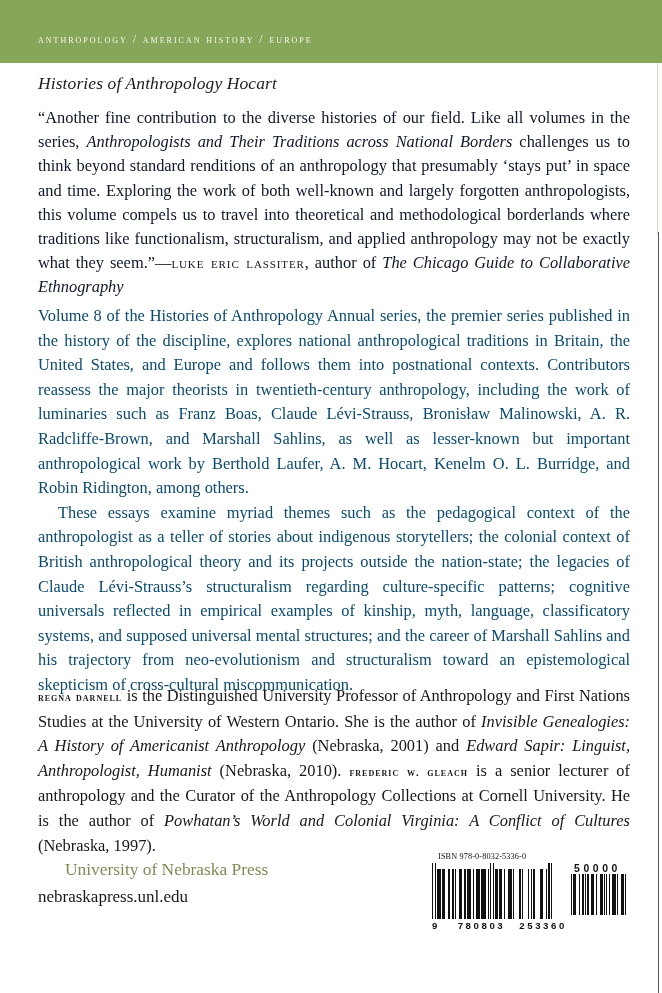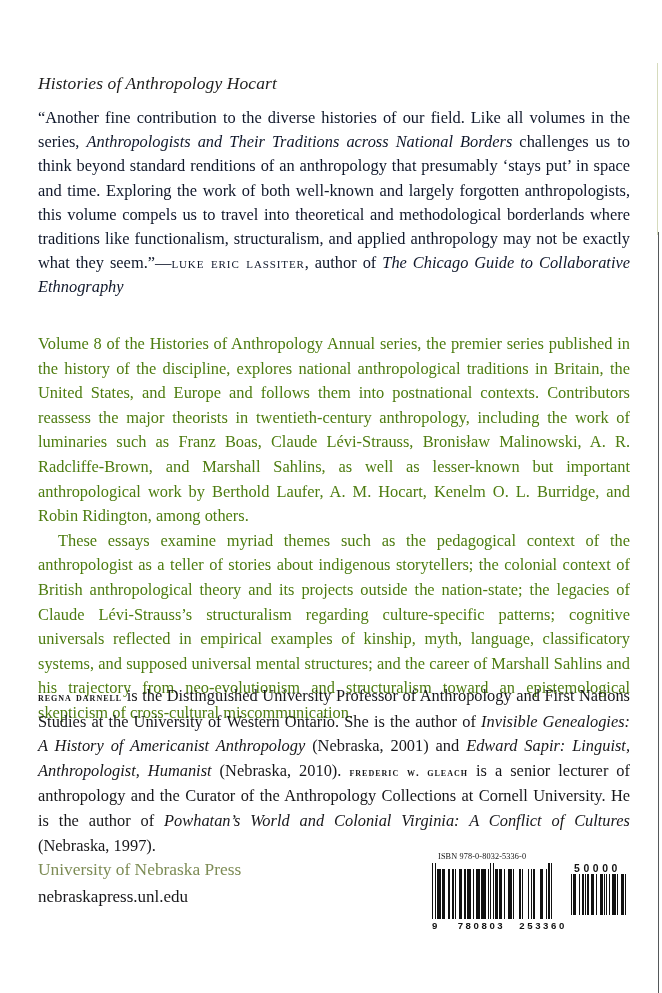--- a/index.html
+++ b/index.html
@@ -96,26 +96,26 @@
   .quote .smallcaps {
     font-variant: small-caps;
     text-transform: lowercase;
     letter-spacing: 0.9px;
     font-size: 15.6px;
   }
 
   
   .description {
     position: absolute;
-    top: 332px;
+    top: 304px;
     left: 0;
     width: 592px;
     font-size: 16.4px;
     line-height: 24.6px;
-    color: #4d7c0f;
+    color: #0c4a6e;
     text-align: justify;
   }
   .description p {
     margin: 0;
   }
   .description p + p {
     text-indent: 20px;
   }
 
   
@@ -141,20 +141,21 @@
   
   .publisher {
     position: absolute;
     left: 38px;
     top: 856px;
     line-height: 27px;
   }
   .publisher .press {
     font-size: 17.4px;
     color: #7d8c55;
+    margin-left: 27px;
   }
   .publisher .addr {
     font-size: 17.0px;
     color: #17171a;
   }
   .publisher .addr .sc {
     font-variant: small-caps;
     text-transform: lowercase;
     letter-spacing: 0.6px;
     font-size: 15px;
@@ -241,20 +242,23 @@
   }
 </style>
 </head>
 <body>
 
 <div class="cover">
 
   <div class="edge-line-light"></div>
   <div class="edge-line-dark"></div>
 
+  <div class="header-band">
+    <div class="subjects">ANTHROPOLOGY / AMERICAN HISTORY / EUROPE</div>
+  </div>
 
   <div class="content">
 
     <div class="series-title">Histories of Anthropology Hocart</div>
 
     <div class="quote"><span>“Another fine contribution to the diverse histories of our field. Like all volumes in the series, </span><i>Anthropologists and Their Traditions across National Borders</i><span> challenges us to think beyond standard renditions of an anthropology that presumably ‘stays put’ in space and time. Exploring the work of both well-known and largely forgotten anthropologists, this volume compels us to travel into theoretical and methodological borderlands where traditions like functionalism, structuralism, and applied anthropology may not be exactly what they seem.”—</span><span class="smallcaps">Luke Eric Lassiter</span><span>, author of </span><i>The Chicago Guide to Collaborative Ethnography</i></div>
 
     <div class="description">
       <p>Volume 8 of the Histories of Anthropology Annual series, the premier series published in the history of the discipline, explores national anthropological traditions in Britain, the United States, and Europe and follows them into postnational contexts. Contributors reassess the major theorists in twentieth-century anthropology, including the work of luminaries such as Franz Boas, Claude Lévi-Strauss, Bronisław Malinowski, A. R. Radcliffe-Brown, and Marshall Sahlins, as well as lesser-known but important anthropological work by Berthold Laufer, A. M. Hocart, Kenelm O. L. Burridge, and Robin Ridington, among others.</p>
       <p>These essays examine myriad themes such as the pedagogical context of the anthropologist as a teller of stories about indigenous storytellers; the colonial context of British anthropological theory and its projects outside the nation-state; the legacies of Claude Lévi-Strauss’s structuralism regarding culture-specific patterns; cognitive universals reflected in empirical examples of kinship, myth, language, classificatory systems, and supposed universal mental structures; and the career of Marshall Sahlins and his trajectory from neo-evolutionism and structuralism toward an epistemological skepticism of cross-cultural miscommunication.</p>

